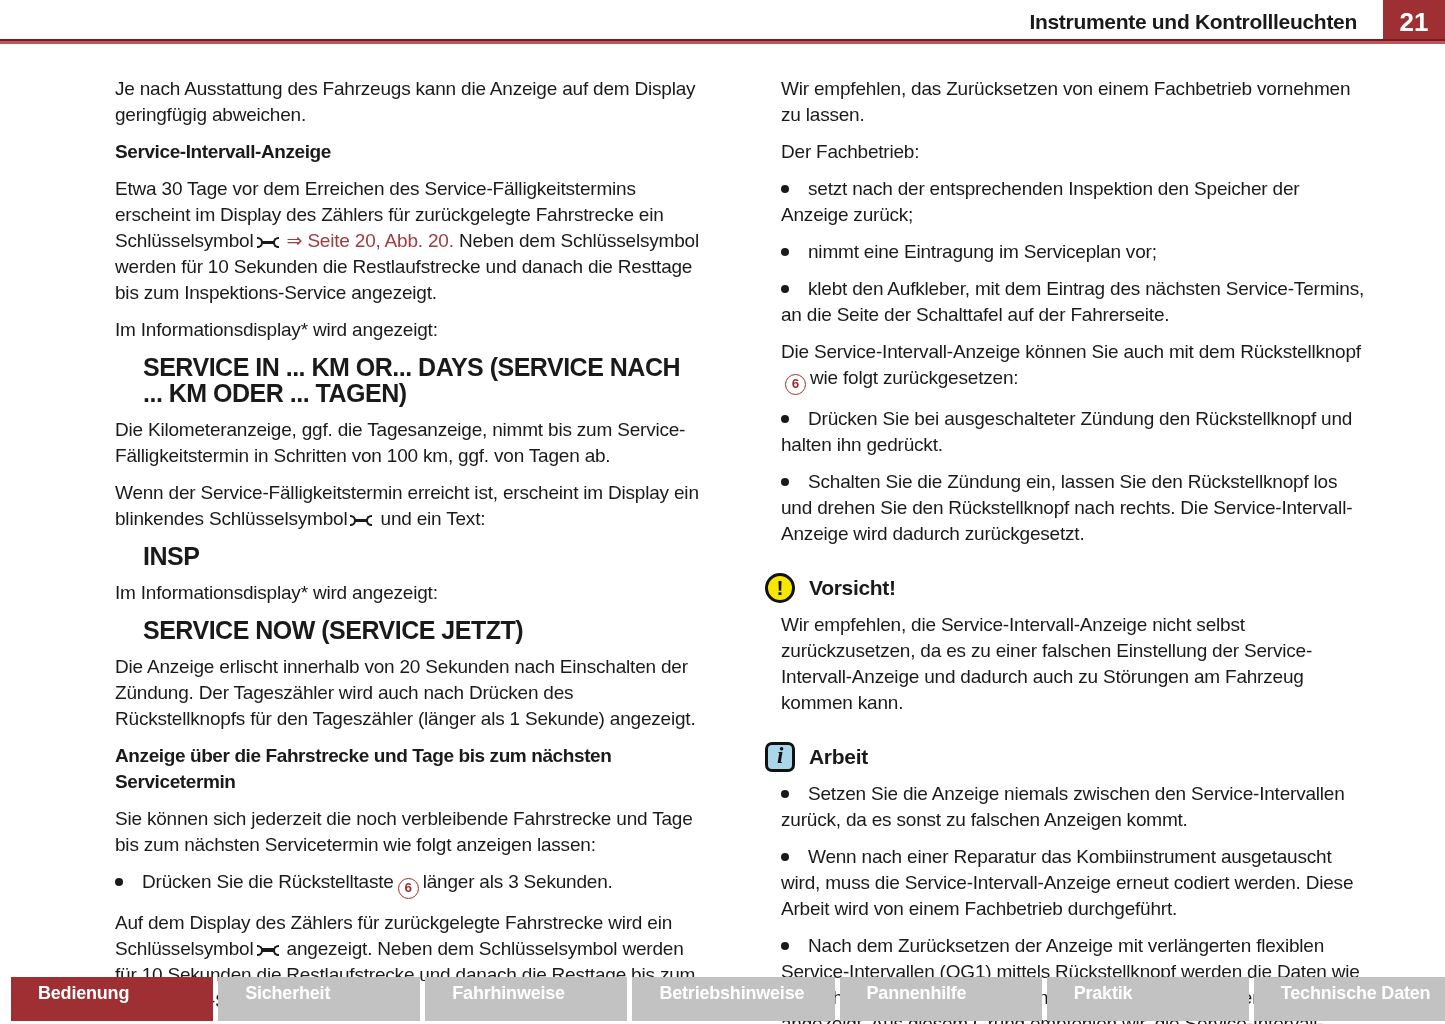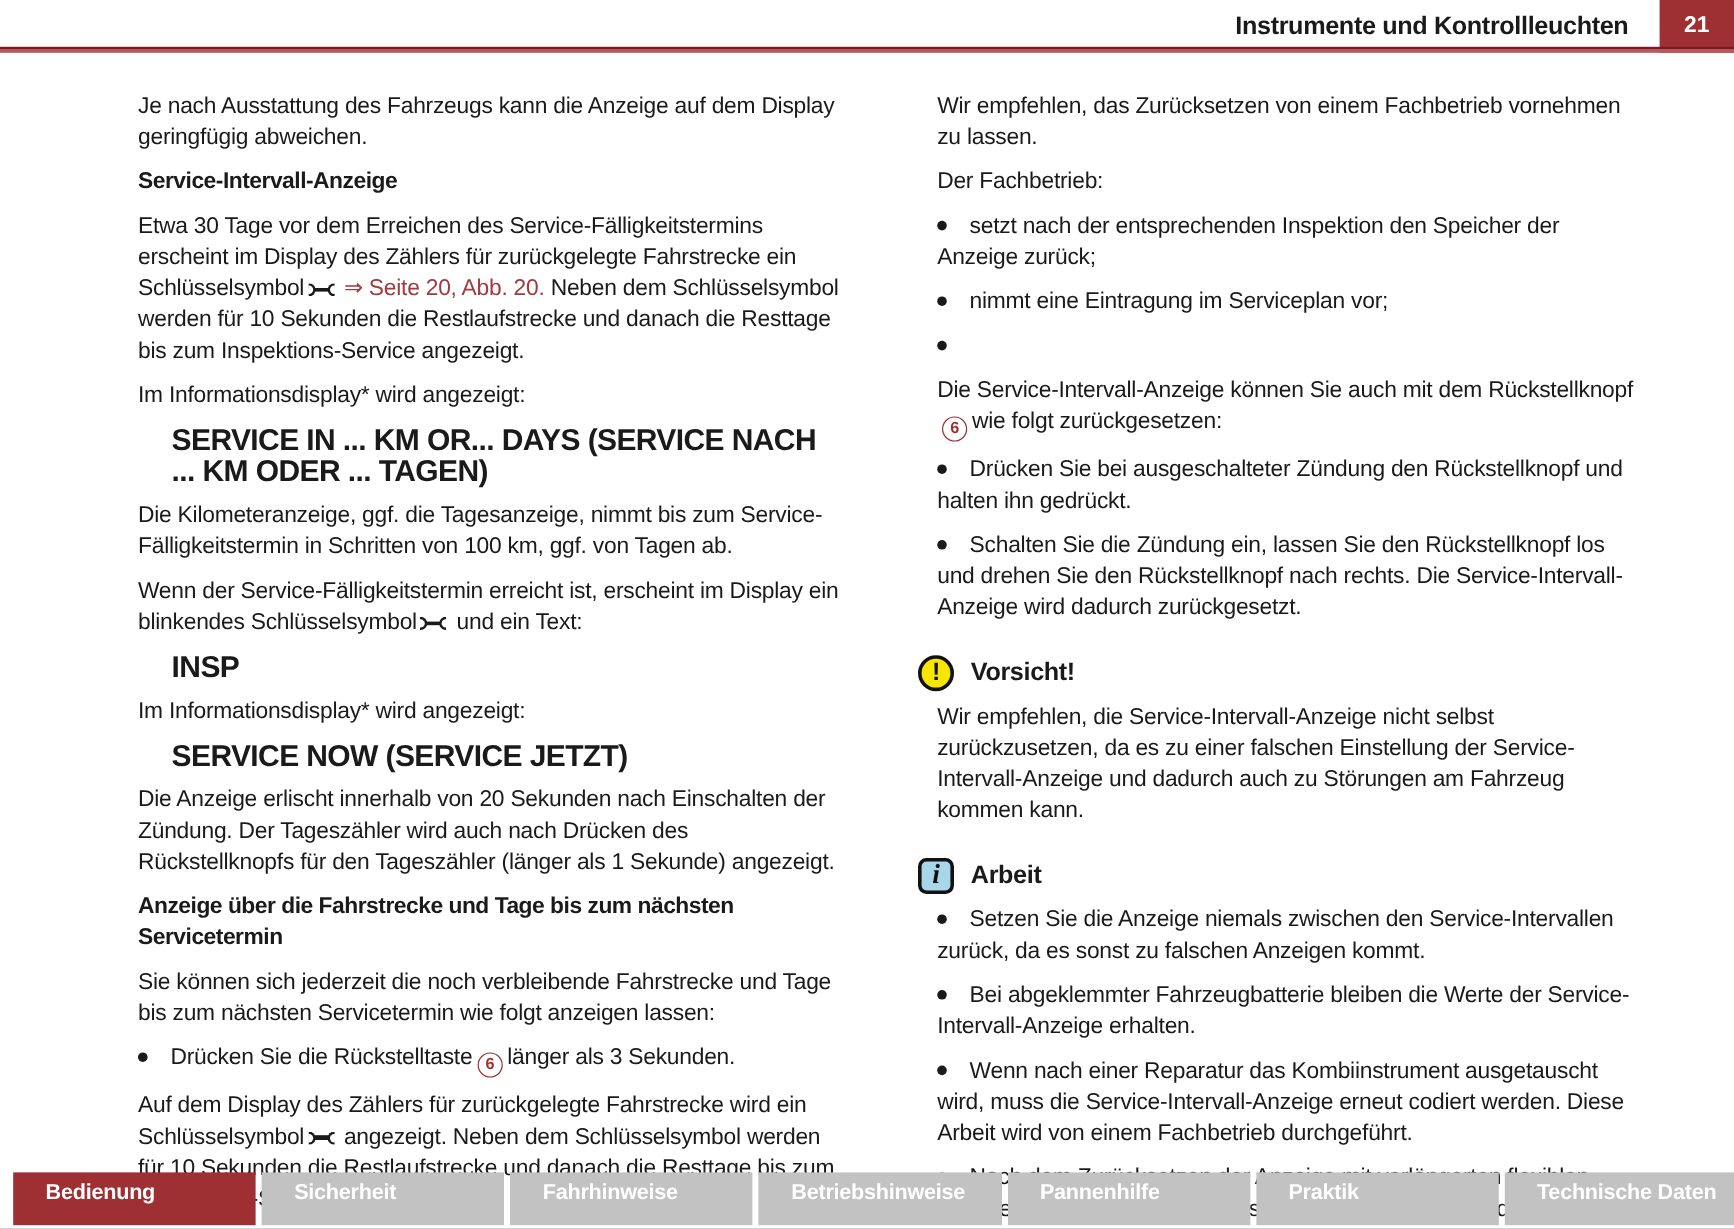--- a/index.html
+++ b/index.html
@@ -21,21 +21,21 @@
   .header-title{
     position:absolute;top:10px;right:88px;
     font-size:21px;font-weight:bold;letter-spacing:-0.3px;
   }
   .header-rule{
     position:absolute;top:39px;left:0;width:100%;height:5px;
     background:linear-gradient(to bottom,#7d191f 0 45%,#b4595e 45% 100%);
   }
   .page-badge{
     position:absolute;top:0;right:0;width:62px;height:44px;
-    background:var(--accent);color:#fff;font-weight:bold;font-size:19px;
+    background:var(--accent);color:#fff;font-weight:bold;font-size:26px;
     display:flex;align-items:center;justify-content:center;
   }
   
   .columns{
     position:absolute;top:76px;left:99px;display:flex;gap:50px;
   }
   .col{width:616px;font-size:19px;line-height:26px;letter-spacing:-0.2px;}
   .col p{margin:0 16px 11px;}
   .heading{font-weight:bold;margin:17px 0 4px;letter-spacing:-0.4px;}
   .display-line{font-weight:bold;padding-left:28px;letter-spacing:-0.5px;font-size:25px;}
@@ -139,42 +139,41 @@
           </span> <span>angezeigt. Neben dem Schlüsselsymbol werden für 10 Sekunden die Restlaufstrecke und danach die Resttage bis zum Inspektions-Service angezeigt.</span></p>
 
     </div>
 
     <div class="col">
       <p>Wir empfehlen, das Zurücksetzen von einem Fachbetrieb vornehmen zu lassen.</p>
       <p>Der Fachbetrieb:</p>
 
       <p class="bullet"><span class="dot"></span><span>setzt nach der entsprechenden Inspektion den Speicher der Anzeige zurück;</span></p>
       <p class="bullet"><span class="dot"></span><span>nimmt eine Eintragung im Serviceplan vor;</span></p>
-      <p class="bullet"><span class="dot"></span></p>
+      <p class="bullet"><span class="dot"></span><span>klebt den Aufkleber, mit dem Eintrag des nächsten Service-Termins, an die Seite der Schalttafel auf der Fahrerseite.</span></p>
 
       <p><span>Die Service-Intervall-Anzeige können Sie auch mit dem Rückstellknopf</span><span class="ref">6</span><span>wie folgt zurückgesetzen:</span></p>
 
       <p class="bullet"><span class="dot"></span><span>Drücken Sie bei ausgeschalteter Zündung den Rückstellknopf und halten ihn gedrückt.</span></p>
       <p class="bullet"><span class="dot"></span><span>Schalten Sie die Zündung ein, lassen Sie den Rückstellknopf los und drehen Sie den Rückstellknopf nach rechts. Die Service-Intervall-Anzeige wird dadurch zurückgesetzt.</span></p>
 
       <div class="notice">
         <div class="notice-header">
           <span class="caution-icon">!</span>
           <span class="notice-title">Vorsicht!</span>
         </div>
         <p>Wir empfehlen, die Service-Intervall-Anzeige nicht selbst zurückzusetzen, da es zu einer falschen Einstellung der Service-Intervall-Anzeige und dadurch auch zu Störungen am Fahrzeug kommen kann.</p>
       </div>
 
       <div class="notice">
         <div class="notice-header">
           <span class="note-icon">i</span>
           <span class="notice-title">Arbeit</span>
         </div>
         <p class="bullet"><span class="dot"></span><span>Setzen Sie die Anzeige niemals zwischen den Service-Intervallen zurück, da es sonst zu falschen Anzeigen kommt.</span></p>
-        <p class="bullet"><span class="dot"></span><span>Bei abgeklemmter Fahrzeugbatterie bleiben die Werte der Service-Intervall-Anzeige erhalten.</span></p>
         <p class="bullet"><span class="dot"></span><span>Wenn nach einer Reparatur das Kombiinstrument ausgetauscht wird, muss die Service-Intervall-Anzeige erneut codiert werden. Diese Arbeit wird von einem Fachbetrieb durchgeführt.</span></p>
         <p class="bullet"><span class="dot"></span><span>Nach dem Zurücksetzen der Anzeige mit verlängerten flexiblen Service-Intervallen (QG1) mittels Rückstellknopf werden die Daten wie bei Fahrzeugen mit verlängerten festen Service-Intervallen (QG2) angezeigt. Aus diesem Grund empfehlen wir, die Service-Intervall-Anzeige nur von einem Fachbetrieb zurück-</span></p>
       </div>
     </div>
   </div>
 
   <div class="footer">
     <div class="tab active">Bedienung</div>
     <div class="tab">Sicherheit</div>
     <div class="tab">Fahrhinweise</div>

